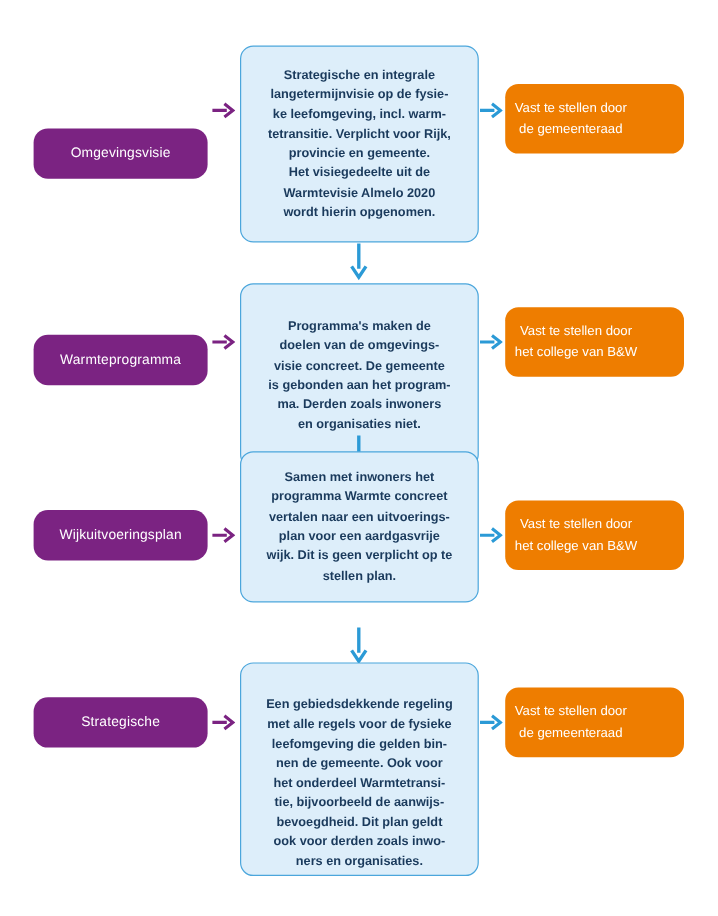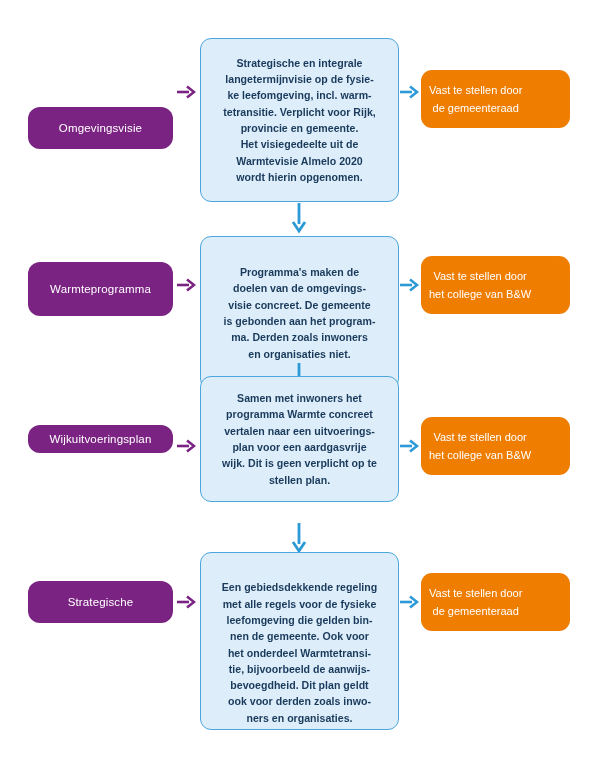--- a/index.html
+++ b/index.html
@@ -148,21 +148,21 @@
 
     <div class="arrow-v" style="top:202px;">
       <svg width="18" height="32" viewBox="0 0 18 32">
         <path d="M9 1 V22" stroke="#2B9AD6" stroke-width="2.8" fill="none"></path>
         <path d="M3 20 L9 29 L15 20" stroke="#2B9AD6" stroke-width="2.8" fill="none" stroke-linejoin="miter"></path>
       </svg>
     </div>
   </div>
 
   <div class="row">
-    <div class="label-box" style="top:262px; height:54px;">
+    <div class="label-box" style="top:279px; height:42px;">
       <span>Warmteprogramma</span>
     </div>
 
     <div class="arrow-h" style="left:176px; top:276px;">
       <svg width="20" height="18" viewBox="0 0 20 18">
         <path d="M1 9 H13" stroke="#7B2382" stroke-width="2.6" fill="none"></path>
         <path d="M11 3.5 L18 9 L11 14.5" stroke="#7B2382" stroke-width="2.6" fill="none" stroke-linejoin="miter"></path>
       </svg>
     </div>
 
@@ -189,21 +189,21 @@
 
     <div class="arrow-v" style="top:362px;">
       <svg width="18" height="32" viewBox="0 0 18 32">
         <path d="M9 1 V22" stroke="#2B9AD6" stroke-width="2.8" fill="none"></path>
         <path d="M3 20 L9 29 L15 20" stroke="#2B9AD6" stroke-width="2.8" fill="none" stroke-linejoin="miter"></path>
       </svg>
     </div>
   </div>
 
   <div class="row">
-    <div class="label-box" style="top:425px; height:28px;">
+    <div class="label-box" style="top:425px; height:42px;">
       <span>Wijkuitvoeringsplan</span>
     </div>
 
     <div class="arrow-h" style="left:176px; top:437px;">
       <svg width="20" height="18" viewBox="0 0 20 18">
         <path d="M1 9 H13" stroke="#7B2382" stroke-width="2.6" fill="none"></path>
         <path d="M11 3.5 L18 9 L11 14.5" stroke="#7B2382" stroke-width="2.6" fill="none" stroke-linejoin="miter"></path>
       </svg>
     </div>
 

